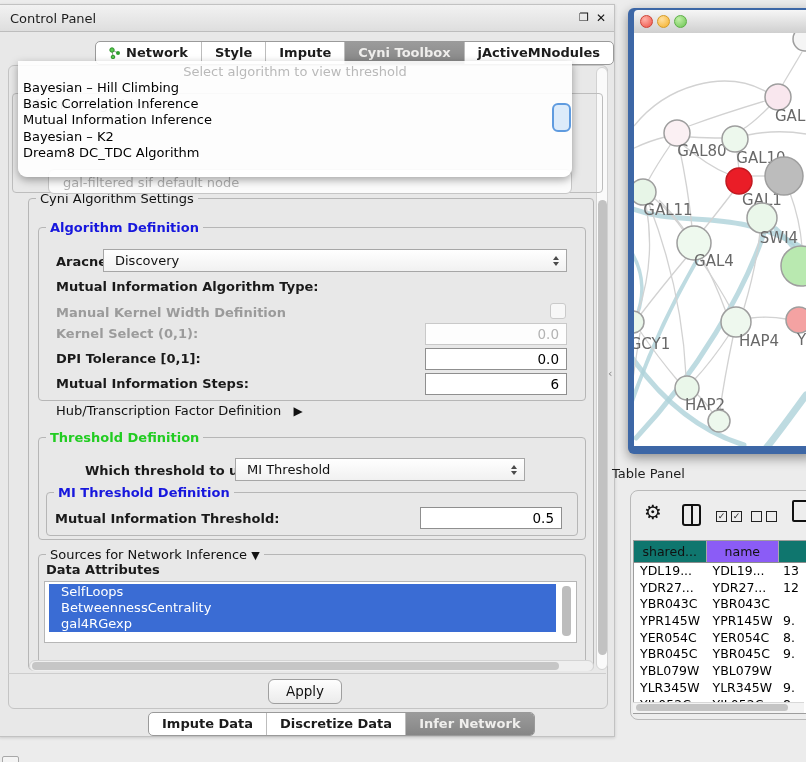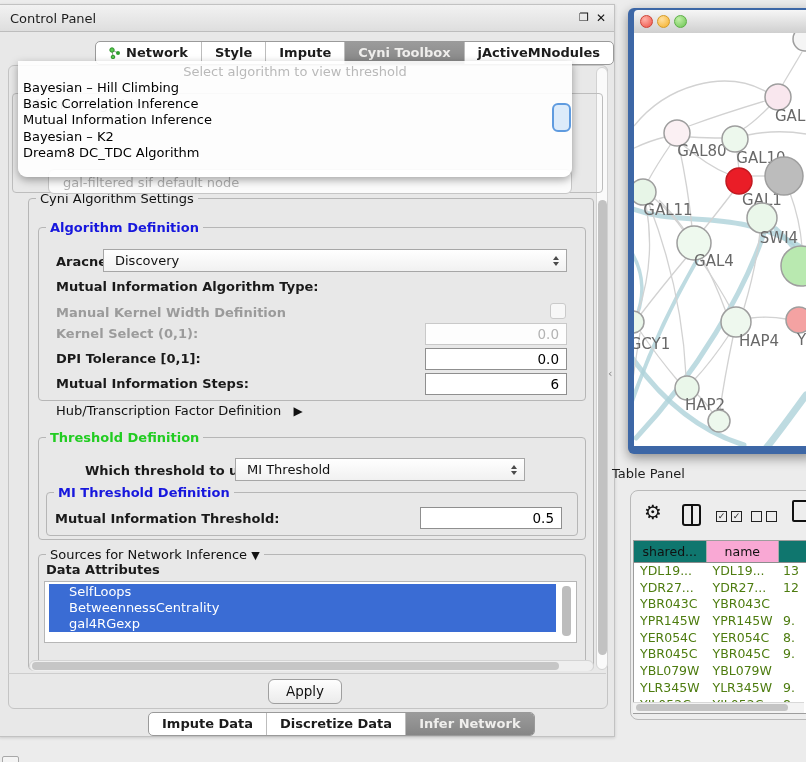--- a/index.html
+++ b/index.html
@@ -53,21 +53,21 @@
   .combo{background:linear-gradient(#ffffff,#f1f1f1);border:1px solid #a6a6a6;border-radius:0;
     display:flex;align-items:center;font-size:13px;color:#111;padding-left:11px;box-sizing:border-box;height:23px;}
   .arrows{margin-left:auto;margin-right:7px;display:flex;flex-direction:column;gap:2px;align-items:center;}
   .tri-up{width:0;height:0;border-left:3.5px solid transparent;border-right:3.5px solid transparent;border-bottom:4.5px solid #4a4a4a;}
   .tri-down{width:0;height:0;border-left:3.5px solid transparent;border-right:3.5px solid transparent;border-top:4.5px solid #4a4a4a;}
   .field{background:#fff;border:1px solid #8f8f8f;font-size:13.5px;color:#000;text-align:right;
     padding:2px 7px 0 0;box-sizing:border-box;height:22px;}
   .field.dis{border:1px solid #c9c9c9;color:#b3b3b3;background:#fdfdfd;}
   .checkbox{width:14px;height:14px;border:1px solid #cacaca;border-radius:3px;background:#f7f7f7;}
   .attr-list{background:#fff;border:1px solid #b6b6b6;overflow:hidden;}
-  .attr-row{height:16px;line-height:16px;font-size:13px;color:#fff;background:#3a6cd4;margin:0 20px 0 4px;padding-left:20px;}
+  .attr-row{height:16px;line-height:16px;font-size:13px;color:#fff;background:#3a6cd4;margin:0 20px 0 4px;padding-left:12px;}
   .attr-row:first-child{margin-top:2px;}
   .vthumb{position:absolute;background:#bdbdbd;border-radius:4px;}
   .hscroll{background:#efefef;border:1px solid #d4d4d4;border-radius:7px;}
   .hthumb{position:absolute;top:1px;bottom:1px;background:#c6c6c6;border-radius:6px;}
   .panel-vscroll{left:596px;top:62px;width:12px;height:603px;background:#fafafa;border:1px solid #d2d2d2;
     border-radius:6px;box-sizing:border-box;}
   .panel-vthumb{left:597.5px;top:195px;width:9px;height:455px;background:#c2c2c2;border-radius:5px;}
   .apply-sep{left:8px;top:668px;width:598px;height:1px;background:#cdcdcd;}
   .apply-btn{left:268px;top:674px;width:72px;height:23px;background:linear-gradient(#fefefe,#ebebeb);
     border:1px solid #9f9f9f;border-radius:6px;font-size:13.5px;color:#111;text-align:center;line-height:22px;}
@@ -90,23 +90,23 @@
   .gear{left:644px;top:502px;font-size:20px;color:#111;line-height:20px;}
   .cols-ico{left:682px;top:504px;width:15px;height:18px;border:2px solid #111;border-radius:3px;}
   .cols-ico:after{content:"";position:absolute;left:6.5px;top:0;bottom:0;width:2px;background:#111;}
   .cb-pair{display:flex;gap:4px;}
   .cb{width:9px;height:9px;border:1.5px solid #222;font-size:9px;line-height:8px;color:#222;text-align:center;font-weight:bold;}
   .file-ico{left:792px;top:500px;width:13px;height:18px;border:2px solid #111;border-radius:2px;}
   .tbl{left:633px;top:540px;width:173px;height:172px;background:#fff;border:1px solid #9d9d9d;border-right:none;overflow:hidden;}
   .tbl-head{display:flex;height:21px;border-bottom:1px solid #8d8d8d;}
   .th{font-size:12.5px;color:#111;text-align:center;line-height:21px;border-right:1px solid #a9a9a9;box-sizing:border-box;overflow:hidden;white-space:nowrap;}
   .th.c1,.th.c3{background:#0f766e;}
-  .th.c2{background:#f9a8d4;}
+  .th.c2{background:#8b5cf6;}
   .tr{display:flex;height:16.7px;}
-  .td{font-size:12.5px;color:#4d7c0f;line-height:16.7px;padding-left:6px;box-sizing:border-box;overflow:hidden;white-space:nowrap;}
+  .td{font-size:12.5px;color:#000000;line-height:16.7px;padding-left:6px;box-sizing:border-box;overflow:hidden;white-space:nowrap;}
   .tbl-hscroll{left:633px;top:702px;width:171px;height:10px;background:#f3f3f3;border-top:1px solid #d8d8d8;}
   .tbl-hthumb{left:636px;top:703.5px;width:152px;height:7px;background:#c4c4c4;border-radius:4px;}
   .corner-btn{left:2px;top:756px;width:15px;height:10px;background:#f4f4f4;border:1px solid #a8a8a8;border-radius:2px;}
   svg text{font-family:"DejaVu Sans","Liberation Sans",sans-serif;}
 </style>
 </head>
 <body>
 
 <div class="abs cp-window">
   <div class="abs cp-titlebar"></div>

